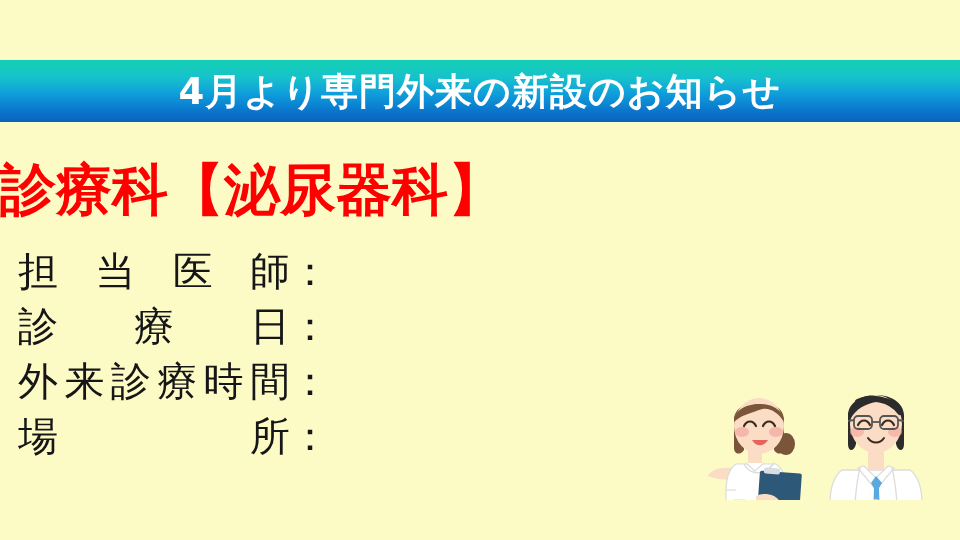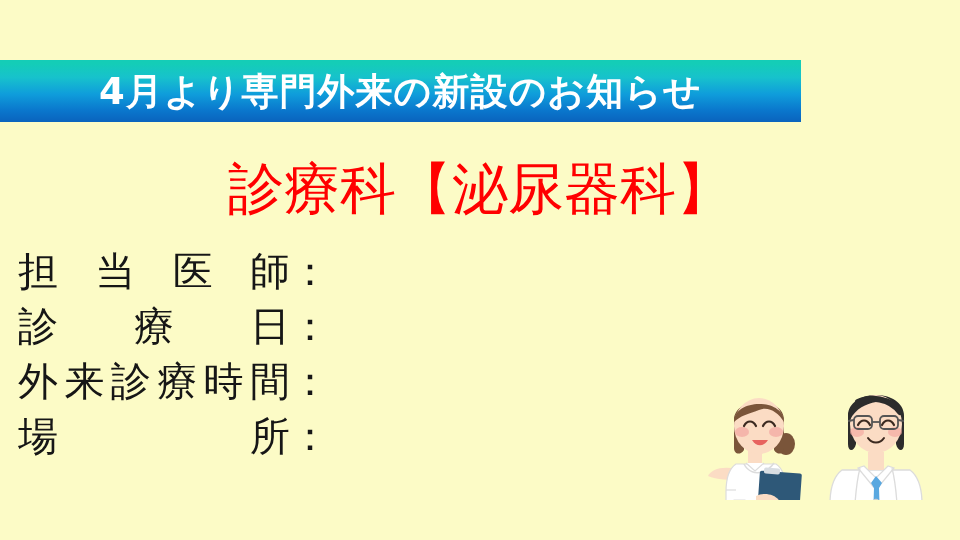--- a/index.html
+++ b/index.html
@@ -19,21 +19,21 @@
     height: 540px;
     background: #fcfbc6;
     overflow: hidden;
   }
 
   
   .banner {
     position: absolute;
     left: 0;
     top: 60px;
-    width: 801px;
+    width: 960px;
     height: 62px;
     background: linear-gradient(to bottom,
                 #14cdb7 0%,
                 #14cdb7 6%,
                 #17c2cc 28%,
                 #0f9ddb 55%,
                 #0a76cc 82%,
                 #0a63bd 100%);
     display: flex;
     align-items: center;
@@ -48,27 +48,26 @@
     white-space: nowrap;
     font-family: "DejaVu Sans", "Liberation Sans", sans-serif;
   }
 
   
   .dept-heading {
     position: absolute;
     left: 0;
     top: 158px;
     width: 960px;
-    text-align: center;
     color: #ff0000;
     font-size: 56px;
     line-height: 1.12;
     white-space: nowrap;
     font-family: "DejaVu Serif", "Liberation Serif", serif;
-    font-weight: normal;
+    font-weight: bold;
   }
 
   
   .info-block {
     position: absolute;
     left: 18px;
     top: 244px;
     width: 930px;
   }
   .info-row {

